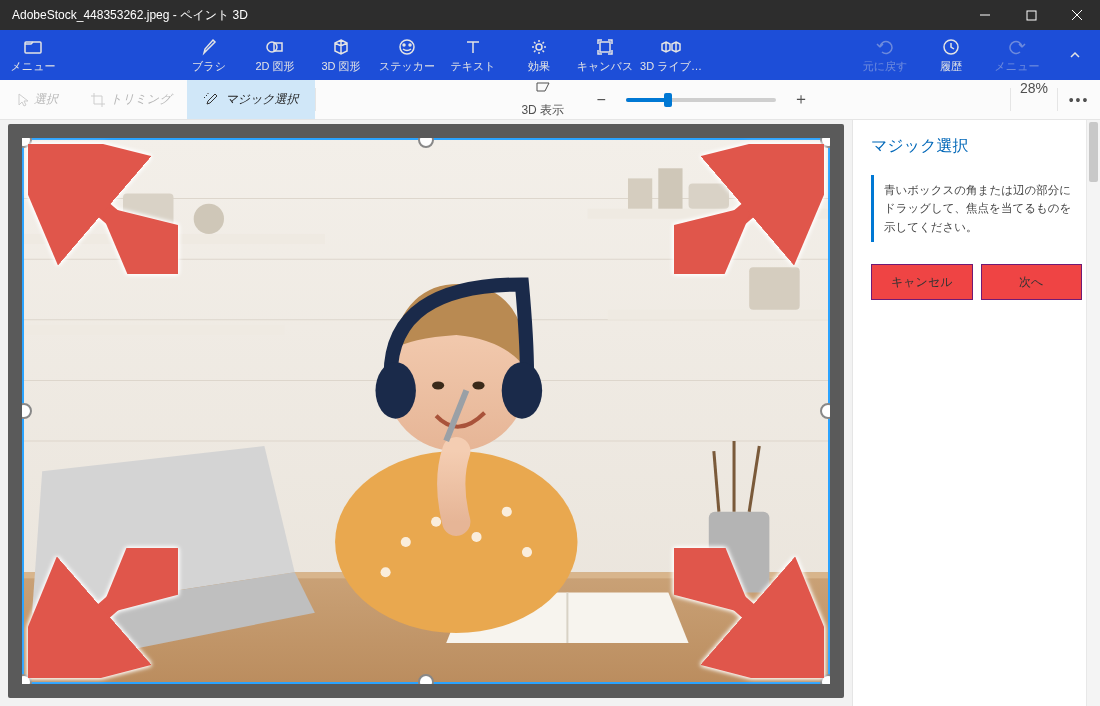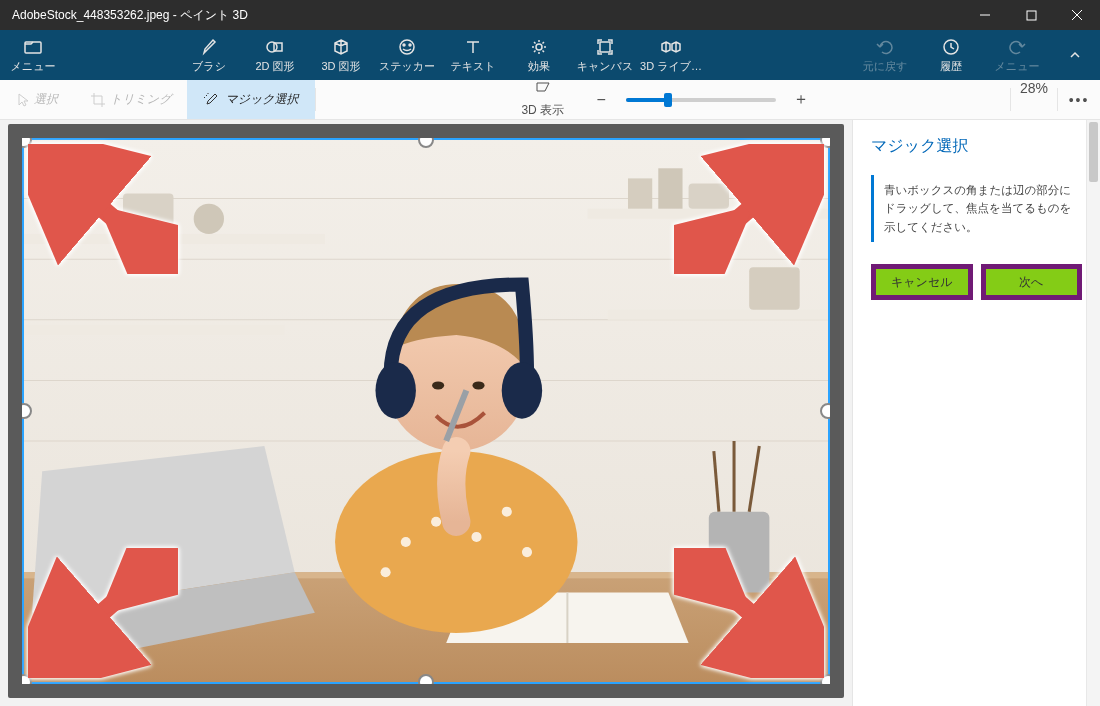--- a/index.html
+++ b/index.html
@@ -5,21 +5,21 @@
   * { box-sizing: border-box; margin: 0; padding: 0; font-family: "Segoe UI", "Yu Gothic UI", sans-serif; }
   body { width: 1100px; height: 706px; background: #fff; overflow: hidden; }
 
   
   .titlebar { height: 30px; background: #2d2d2d; display: flex; align-items: center; color: #fff; font-size: 12px; padding-left: 12px; }
   .titlebar .title { flex: 1; }
   .winbtn { width: 46px; height: 30px; display: flex; align-items: center; justify-content: center; }
   .winbtn svg { stroke: #fff; }
 
   
-  .ribbon { height: 50px; background: #0c4a6e; display: flex; align-items: stretch; color: #fff; text-align: right; }
+  .ribbon { height: 50px; background: #1d4ed8; display: flex; align-items: stretch; color: #fff; text-align: right; }
   .rbtn { width: 66px; display: flex; flex-direction: column; align-items: center; justify-content: center; gap: 2px; font-size: 11px; color: #e4e4e4; }
   .rbtn.disabled { opacity: 0.4; }
   .rbtn .ico { height: 20px; display:flex; align-items:center; justify-content:center; }
   .rbtn svg { stroke: #e4e4e4; fill: none; stroke-width: 1.5; }
   .rgap { flex: 1; }
   .rchev { width: 50px; display:flex; align-items:center; justify-content:center; }
 
   
   .subbar { height: 40px; background: #fbfbfb; border-bottom: 1px solid #e5e5e5; display: flex; align-items: stretch; }
   .tbtn { padding: 0 16px; display:flex; align-items:center; gap:4px; font-size:12px; color:#505050;font-style:italic; }
@@ -49,21 +49,21 @@
   .h-l{left:-8px;top:50%;transform:translateY(-50%);} .h-r{right:-8px;top:50%;transform:translateY(-50%);}
 
   .arrow { position:absolute; filter: drop-shadow(0 0 2px #fff) drop-shadow(0 0 2px #fff); }
 
   
   .sidepanel { width:248px; background:#fff; border-left:1px solid #e5e5e5; padding:16px 18px; position:relative;}
   .sidepanel h2 { font-size:16px; font-weight:400; color:#0067b8; margin-bottom:18px;}
   .sidepanel .sub { font-size:12px; color:#444; margin-bottom:90px;}
   .hintbox { border-left:3px solid #0078d4; padding:6px 0 6px 10px; font-size:11.5px; color:#444; line-height:1.6; margin-bottom:22px;font-family:Liberation Serif, serif;}
   .btnrow { display:flex; gap:8px; }
-  .pbtn { flex:1; height:36px; border:5px solid #701a75; background:#84cc16; font-size:12px; color:#333; display:flex; align-items:center; justify-content:center; cursor:pointer;}
+  .pbtn { flex:1; height:36px; border:1px solid #701a75; background:#ef4444; font-size:12px; color:#333; display:flex; align-items:center; justify-content:center; cursor:pointer;}
   .vscroll { position:absolute; right:0; top:0; bottom:0; width:14px; background:#f4f4f4; border-left:1px solid #e8e8e8;}
   .vscroll .vthumb{ position:absolute; left:2px; right:2px; top:2px; height:60px; background:#c8c8c8; border-radius:2px;}
 </style>
 </head>
 <body>
 
 <div class="titlebar">
   <div class="title">AdobeStock_448353262.jpeg - ペイント 3D</div>
   <div class="winbtn">
       <svg width="12" height="12">

